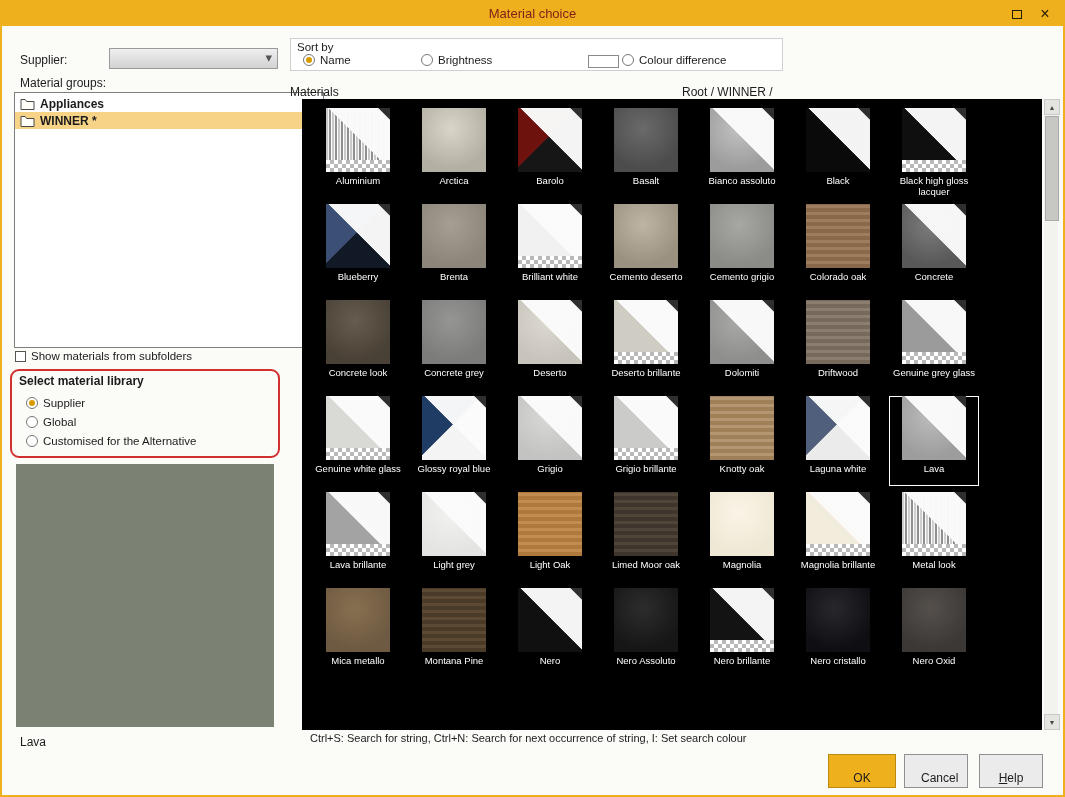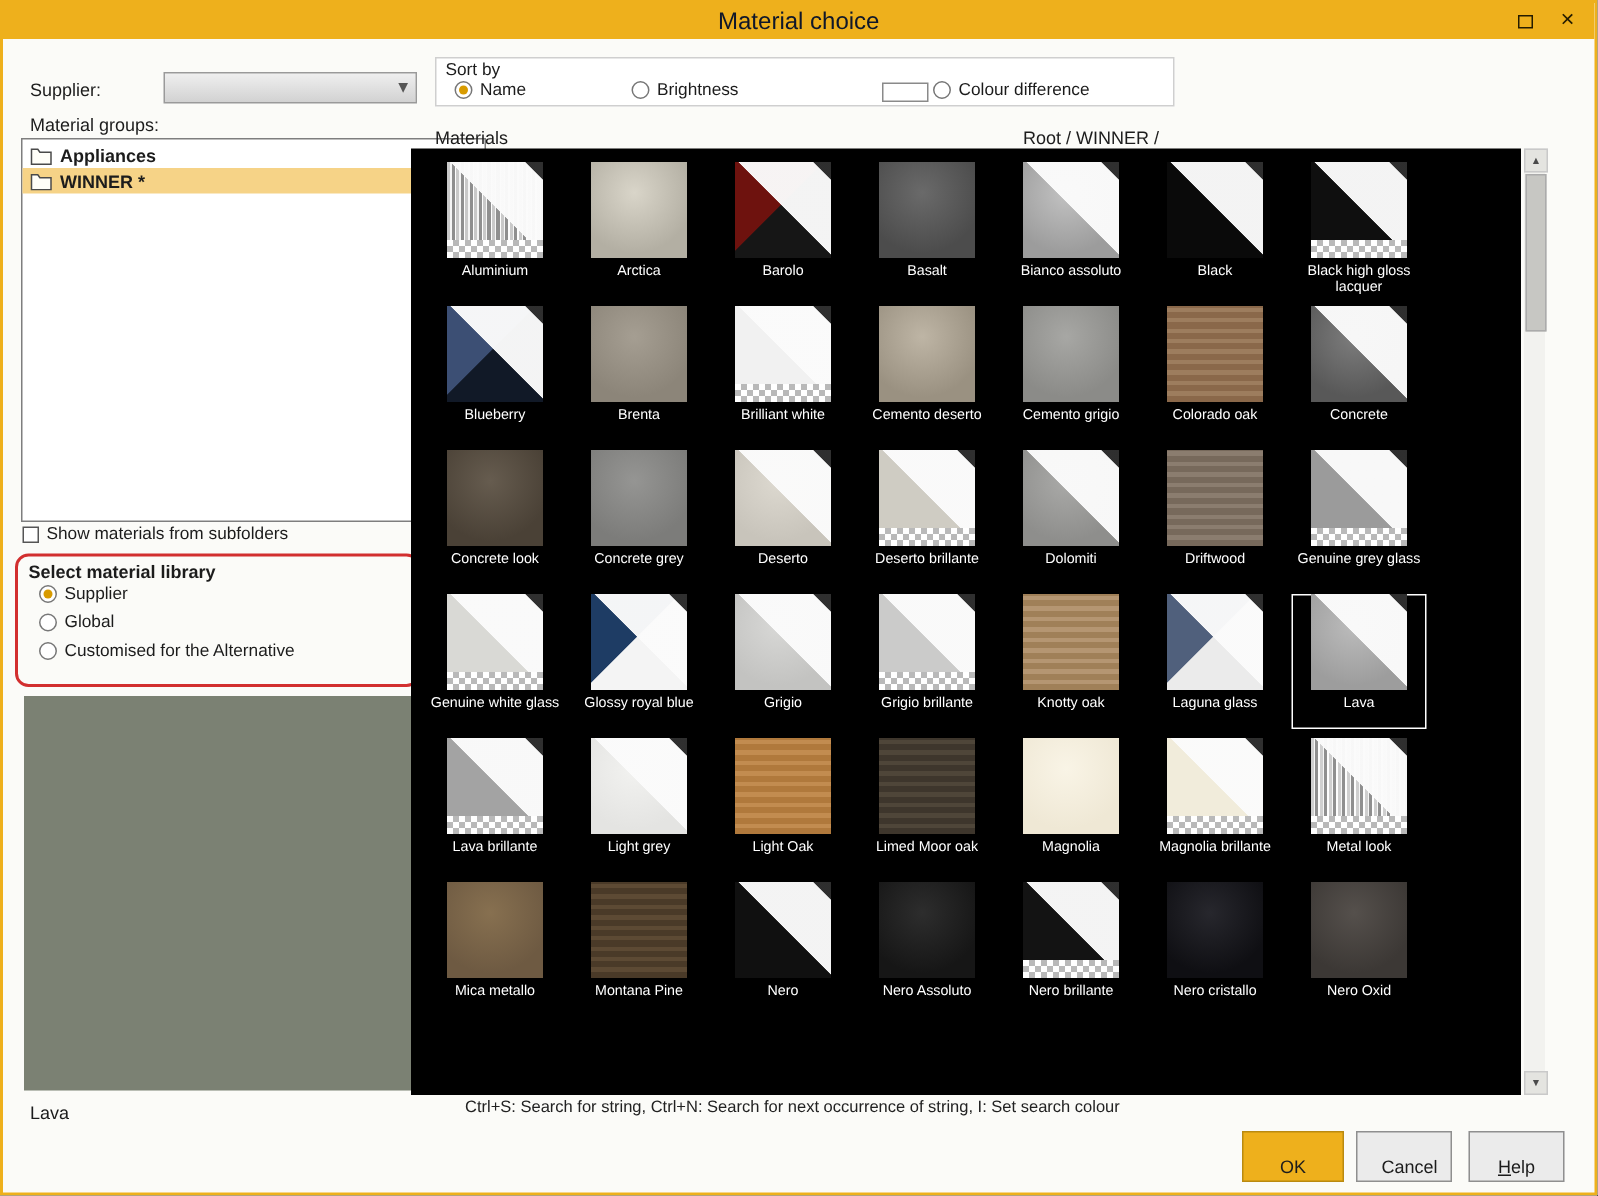--- a/index.html
+++ b/index.html
@@ -2,21 +2,21 @@
 <html><head>
 <meta charset="utf-8">
 <style>
   * { box-sizing: border-box; }
   body { margin:0; background:#ffffff; }
   .window { position:relative; width:1065px; height:797px; background:#fbfbf8;
     border:2px solid #eeb01c; font-family:"Liberation Sans",sans-serif; color:#1c1c1c; overflow:hidden; }
 
   
   .titlebar { position:absolute; left:0; top:0; right:0; height:24px; background:#eeb01c; }
-  .title { position:absolute; left:0; right:0; top:4px; text-align:center; font-size:16px; color:#0f172a; }
+  .title { position:absolute; left:0; right:0; top:4px; text-align:center; font-size:13px; color:#7f1d1d; }
   .win-btn { position:absolute; top:0; width:28px; height:24px; display:flex; align-items:center; justify-content:center; }
   .win-btn.maximize { right:32px; }
   .win-btn.close { right:4px; font-size:16px; color:#241c00; }
   .max-glyph { width:10px; height:9px; border:1.5px solid #241c00; display:block; }
 
   .lab { position:absolute; font-size:12px; }
 
   
   .supplier-label { left:18px; top:51px; }
   .supplier-select { position:absolute; left:107px; top:46px; width:169px; height:21px;
@@ -28,42 +28,42 @@
   .tree-item { height:17px; display:flex; align-items:center; gap:5px; padding-left:5px;
     font-weight:bold; font-size:12px; }
   .tree-item.selected { background:#f6d387; }
   .folder-icon { display:flex; }
   .check-row { position:absolute; left:13px; top:348px; display:flex; align-items:center; gap:5px; font-size:11.5px; }
   .checkbox { width:11px; height:11px; border:1px solid #555; background:#fff; display:inline-block; flex:none; }
 
   .library-box { position:absolute; left:8px; top:367px; width:270px; height:89px;
     border:2px solid #d22f2f; border-radius:9px; }
   .library-title { font-weight:bold; font-size:12px; padding:3px 0 2px 7px; }
-  .radio-row { display:flex; align-items:flex-start; gap:5px; font-size:11.5px; }
+  .radio-row { display:flex; align-items:flex-end; gap:5px; font-size:11.5px; }
   .library-box .radio-row { padding-left:14px; height:19px; }
   .radio { width:12px; height:12px; border:1px solid #777; border-radius:50%; background:#fff;
     position:relative; flex:none; }
   .radio.on::after { content:""; position:absolute; left:2px; top:2px; width:6px; height:6px;
     border-radius:50%; background:#d89b00; }
 
   .preview-panel { position:absolute; left:14px; top:462px; width:258px; height:263px; background:#7b8173; }
   .preview-caption { left:18px; top:733px; }
 
   
   .sort-box { position:absolute; left:288px; top:36px; width:493px; height:33px;
     background:#fff; border:1px solid #cfcfcf; }
   .sort-label { position:absolute; left:6px; top:2px; font-size:11.5px; }
   .sort-opt { position:absolute; top:15px; }
   .colour-box { position:absolute; top:16px; width:31px; height:13px; background:#fff; border:1px solid #8a8a8a; }
 
   .materials-label { left:288px; top:83px; }
   .breadcrumb { left:680px; top:83px; }
 
   
-  .grid-wrap { position:absolute; left:272px; top:97px; width:758px; height:631px; display:flex; }
+  .grid-wrap { position:absolute; left:300px; top:97px; width:758px; height:631px; display:flex; }
   .grid { width:740px; height:631px; background:#000; display:grid;
     grid-template-columns:repeat(7,96px); grid-auto-rows:96px; padding:6px 0 0 8px; align-content:start; }
   .cell { width:96px; height:96px; display:flex; flex-direction:column; align-items:center; padding-top:3px; }
   .cell.selected { outline:1px solid #fff; outline-offset:-4px; }
   .thumb { width:64px; height:64px; position:relative; flex:none; }
   .mat-label { margin-top:3px; width:92px; text-align:center; color:#fff; font-size:9.5px; line-height:1.18; }
   .checker { position:absolute; left:0; right:0; bottom:0; height:12px;
     background-color:#fff;
     background-image:
       linear-gradient(45deg,#b9b9b9 25%,transparent 25%,transparent 75%,#b9b9b9 75%),
@@ -291,21 +291,21 @@
             <div class="checker"></div>
           </div>
           <div class="mat-label">Grigio brillante</div>
         </div>
         <div class="cell">
           <div class="thumb" style="background-color: rgb(160, 128, 88); background-image: repeating-linear-gradient(0deg, rgb(160, 128, 88) 0px, rgb(160, 128, 88) 4px, rgb(181, 150, 114) 4px, rgb(181, 150, 114) 7px);"></div>
           <div class="mat-label">Knotty oak</div>
         </div>
         <div class="cell">
           <div class="thumb" style="background-color: rgb(235, 235, 235); background-image: linear-gradient(225deg, rgba(25, 25, 25, 0.9) 0px, rgba(25, 25, 25, 0.9) 9%, rgba(25, 25, 25, 0) 9.5%), linear-gradient(45deg, rgba(250, 250, 250, 0) 51.5%, rgba(251, 251, 251, 0.97) 52%), linear-gradient(135deg, rgb(80, 96, 124) 46%, rgba(0, 0, 0, 0) 46.5%), linear-gradient(rgb(235, 235, 235), rgb(235, 235, 235));"></div>
-          <div class="mat-label">Laguna glass</div>
+          <div class="mat-label">Laguna white</div>
         </div>
         <div class="cell selected">
           <div class="thumb" style="background-color: rgb(157, 157, 157); background-image: linear-gradient(225deg, rgba(25, 25, 25, 0.9) 0px, rgba(25, 25, 25, 0.9) 9%, rgba(25, 25, 25, 0) 9.5%), linear-gradient(45deg, rgba(250, 250, 250, 0) 51.5%, rgba(251, 251, 251, 0.97) 52%), radial-gradient(circle at 45% 32%, rgb(188, 188, 188) 0%, rgb(157, 157, 157) 72%);"></div>
           <div class="mat-label">Lava</div>
         </div>
         <div class="cell">
           <div class="thumb" style="background-color: rgb(163, 163, 163); background-image: linear-gradient(225deg, rgba(25, 25, 25, 0.9) 0px, rgba(25, 25, 25, 0.9) 9%, rgba(25, 25, 25, 0) 9.5%), linear-gradient(45deg, rgba(250, 250, 250, 0) 51.5%, rgba(251, 251, 251, 0.97) 52%), linear-gradient(rgb(163, 163, 163), rgb(163, 163, 163));">
             <div class="checker"></div>
           </div>
           <div class="mat-label">Lava brillante</div>

